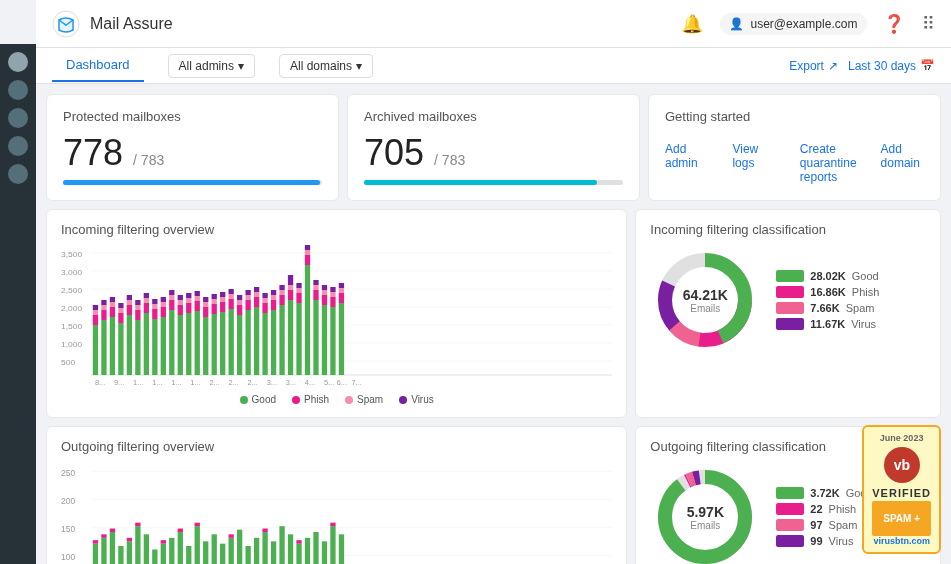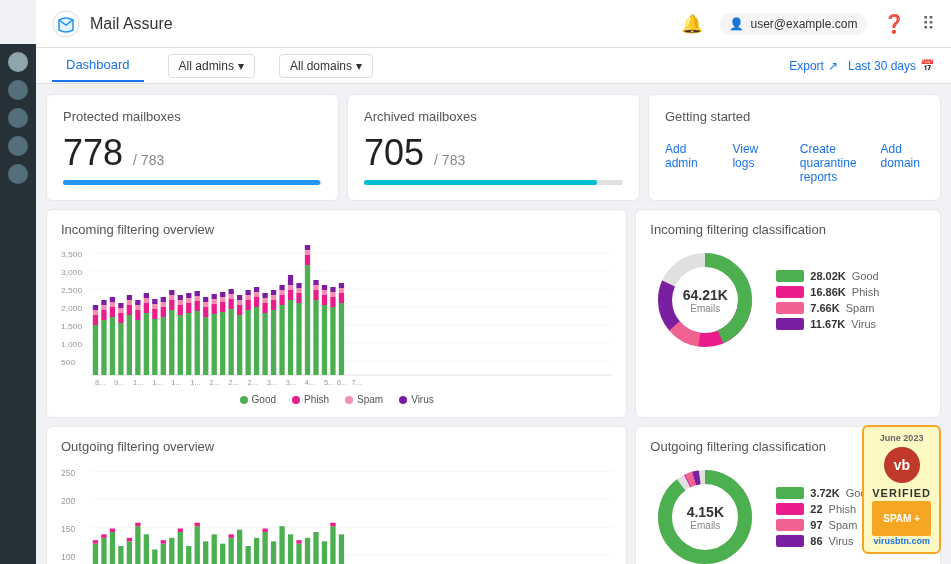--- a/index.html
+++ b/index.html
@@ -520,21 +520,21 @@
 
               <circle cx="55" cy="55" r="40" fill="none" stroke="#7B1FA2" stroke-width="14" stroke-dasharray="6 245.6" stroke-dashoffset="-239.6" transform="rotate(-90 55 55)"></circle>
 
               <circle cx="55" cy="55" r="40" fill="none" stroke="#F06292" stroke-width="14" stroke-dasharray="5.8 245.8" stroke-dashoffset="-234" transform="rotate(-90 55 55)"></circle>
 
               <circle cx="55" cy="55" r="40" fill="none" stroke="#E91E8C" stroke-width="14" stroke-dasharray="1.3 250.3" stroke-dashoffset="-232.5" transform="rotate(-90 55 55)"></circle>
 
               <circle cx="55" cy="55" r="40" fill="none" stroke="#4CAF50" stroke-width="14" stroke-dasharray="225.4 26.2" stroke-dashoffset="0" transform="rotate(-90 55 55)"></circle>
             </svg>
             <div class="donut-label">
-              <div class="big">4.15K</div>
+              <div class="big">5.97K</div>
               <div class="small">Emails</div>
             </div>
           </div>
           <div class="donut-legend">
             <div class="donut-legend-item">
               <div class="donut-legend-color" style="background:#4CAF50"></div>
               <span class="donut-legend-value">3.72K</span>
               <span class="donut-legend-label">Good</span>
             </div>
             <div class="donut-legend-item">
@@ -542,21 +542,21 @@
               <span class="donut-legend-value">22</span>
               <span class="donut-legend-label">Phish</span>
             </div>
             <div class="donut-legend-item">
               <div class="donut-legend-color" style="background:#F06292"></div>
               <span class="donut-legend-value">97</span>
               <span class="donut-legend-label">Spam</span>
             </div>
             <div class="donut-legend-item">
               <div class="donut-legend-color" style="background:#7B1FA2"></div>
-              <span class="donut-legend-value">86</span>
+              <span class="donut-legend-value">99</span>
               <span class="donut-legend-label">Virus</span>
             </div>
           </div>
         </div>
       </div>
     </div>
 
   </div>
 </div>
 

